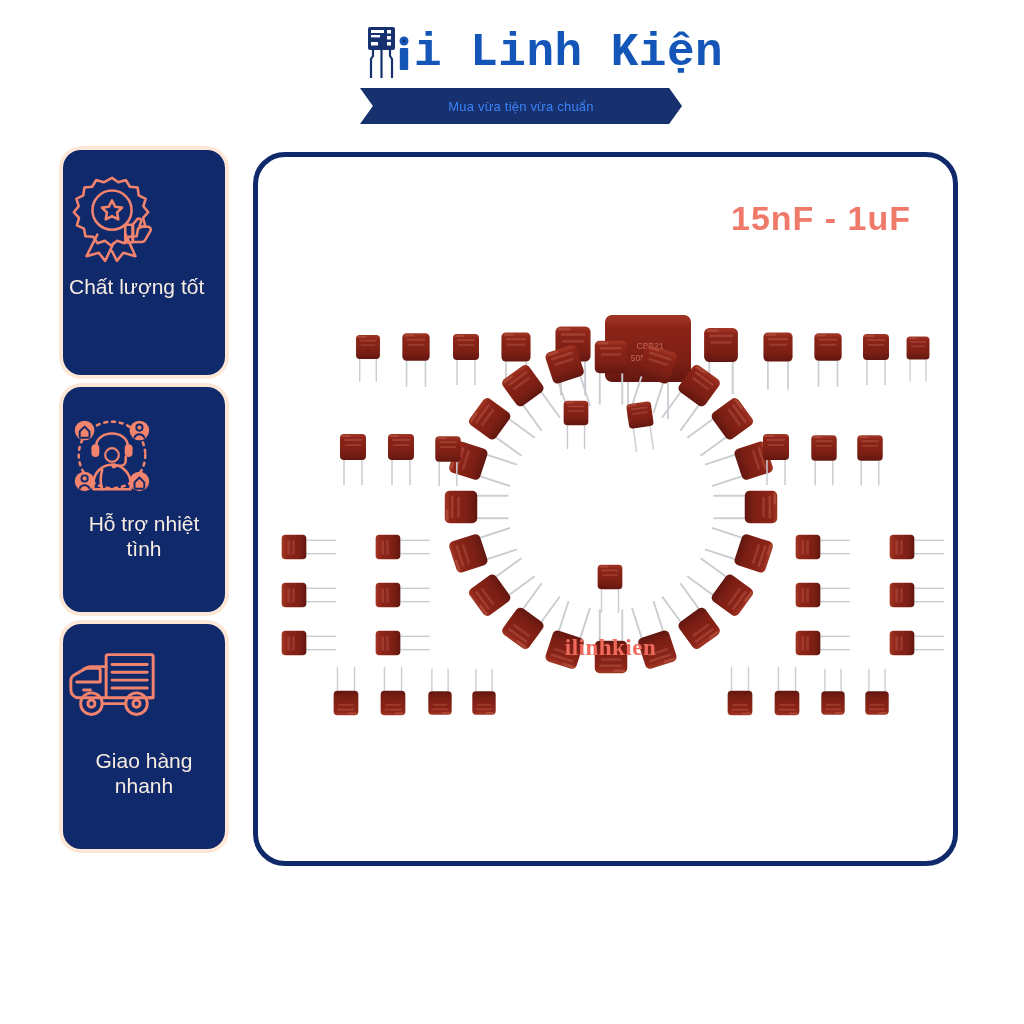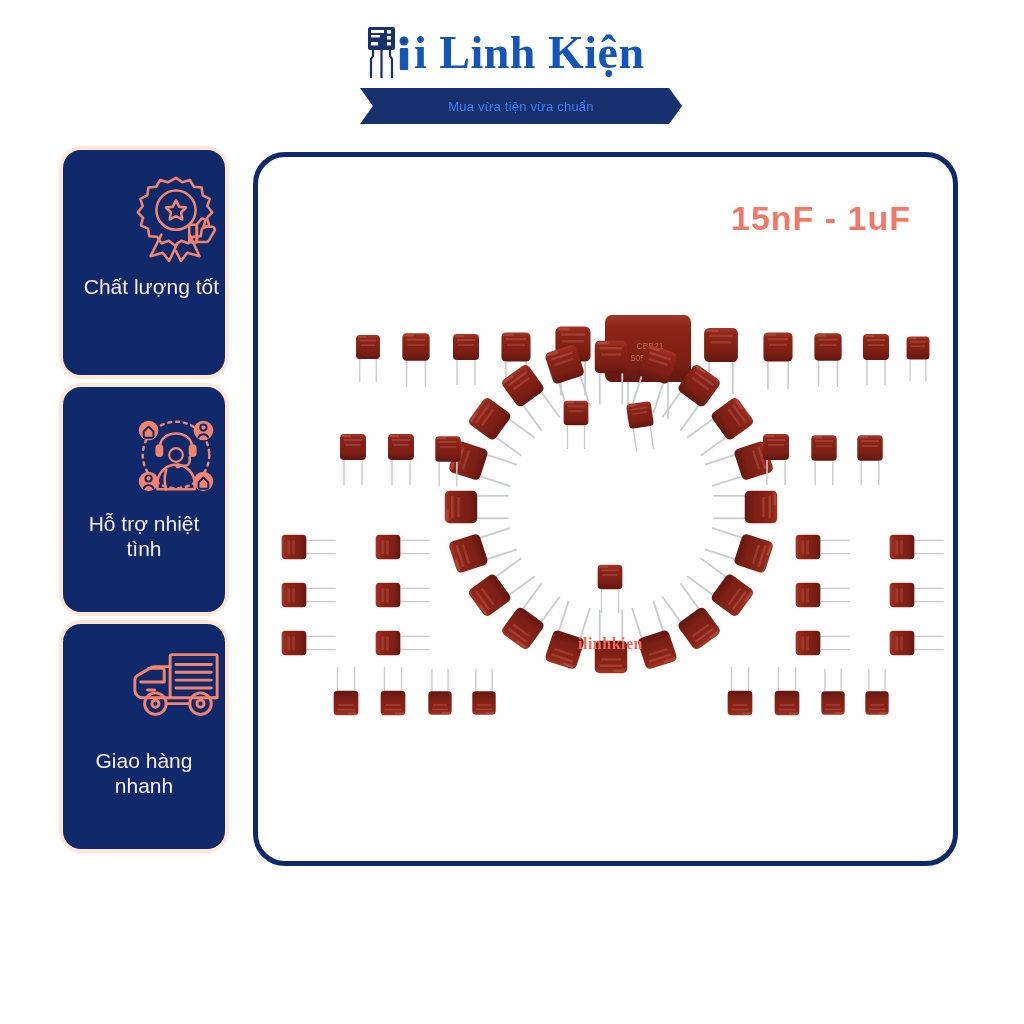--- a/index.html
+++ b/index.html
@@ -37,21 +37,21 @@
     position: relative;
     margin-right: 4px;
   }
   #logo-text {
     font-size: 46px;
     font-weight: bold;
     color: #1456b8;
     letter-spacing: 0.5px;
     line-height: 1;
     white-space: nowrap;
-    font-family: Liberation Serif, serif;
+    font-family: Liberation Mono, monospace;
   }
   #ribbon-wrap {
     position: absolute;
     left: 360px;
     top: 88px;
     width: 322px;
     height: 36px;
   }
   #ribbon-shape {
     position: absolute;
@@ -81,21 +81,21 @@
   .badge {
     width: 162px;
     height: 225px;
     background: #10296a;
     border-radius: 18px;
     box-shadow: 0 0 0 4px #fde8d8;
     margin-bottom: 12px;
     position: relative;
     display: flex;
     flex-direction: column;
-    align-items: flex-end;
+    align-items: flex-start;
     justify-content: flex-start;
     padding-top: 22px;
     box-sizing: border-box;
   }
   .badge-icon {
     width: 98px;
     height: 92px;
     display: block;
   }
   .badge-label {
@@ -137,21 +137,21 @@
     top: 0;
     width: 705px;
     height: 714px;
   }
   #watermark {
     position: absolute;
     left: 0;
     top: 478px;
     width: 705px;
     text-align: center;
-    font-size: 16px;
+    font-size: 23px;
     font-weight: bold;
     color: #ef6a5c;
     font-family: "Liberation Serif", serif;
     letter-spacing: 0.5px;
     pointer-events: none;
   }
 </style>
 </head>
 <body>
 

